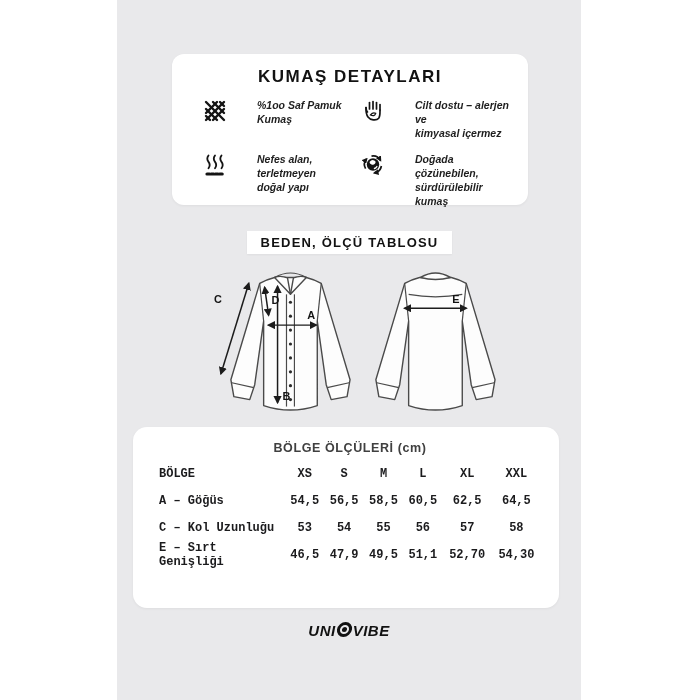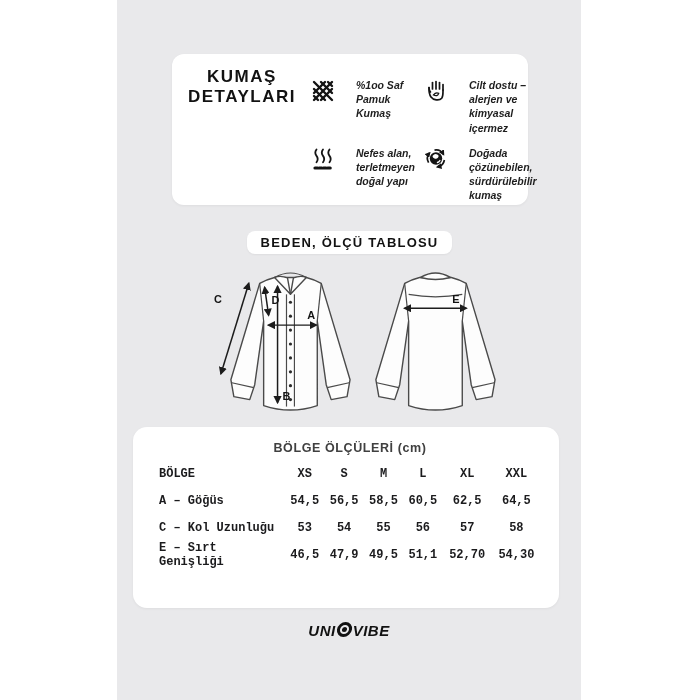--- a/index.html
+++ b/index.html
@@ -4,31 +4,31 @@
 <style>
   * { margin:0; padding:0; box-sizing:border-box; }
   html,body { background:#ffffff; }
   body { font-family:"Liberation Sans", sans-serif; color:#1c1c1e; }
   .stage { position:relative; width:700px; height:700px; background:#ffffff; overflow:hidden; }
   .content-panel { position:absolute; left:117px; top:0; width:464px; height:700px; background:#e9e9eb; }
 
   
   .fabric-card { position:absolute; left:55px; top:54px; width:356px; height:151px;
     background:#ffffff; border-radius:12px; box-shadow:0 1px 3px rgba(0,0,0,.05);
-    display:flex; padding:13px 16px 11px; }
+    display:flex; flex-direction:column; padding:13px 16px 11px; }
   .fabric-title { text-align:center; font-size:17px; font-weight:bold; letter-spacing:1.5px; color:#121212; }
   .features { margin-top:11px; display:grid; grid-template-columns:1fr 1fr; row-gap:11px; column-gap:8px; padding:0 2px 0 14px; }
-  .feature { display:flex; gap:20px; align-items:flex-start; }
+  .feature { display:flex; gap:29px; align-items:flex-start; }
   .feature svg { width:26px; height:26px; flex:0 0 auto; margin-top:0; }
   .feature-text { font-style:italic; font-weight:bold; font-size:10.5px; line-height:1.35; color:#1e1e1e; }
   .fabric-footer { margin-top:auto; text-align:center; font-style:italic; font-weight:bold; font-size:11.5px; color:#141414; }
 
   
   .size-pill { position:absolute; left:130px; top:231px; width:205px; height:23px;
-    background:#ffffff; border-radius:8px; box-shadow:0 1px 2px rgba(0,0,0,.05);
+    background:#ffffff; border-radius:0; box-shadow:0 1px 2px rgba(0,0,0,.05);
     display:flex; align-items:center; justify-content:center;
     font-size:13px; font-weight:bold; letter-spacing:1.2px; color:#121212; }
 
   
   .diagram { position:absolute; left:96px; top:268px; width:288px; height:150px; }
   .diagram text { font:bold 11px "Liberation Sans", sans-serif; fill:#141414; }
   .shirt { fill:#fdfdfd; stroke:#4a4a4a; stroke-width:1.4; stroke-linejoin:round; }
   .seam { fill:none; stroke:#4a4a4a; stroke-width:1.2; }
   .measure { stroke:#1c1c1c; stroke-width:1.5; }
 

